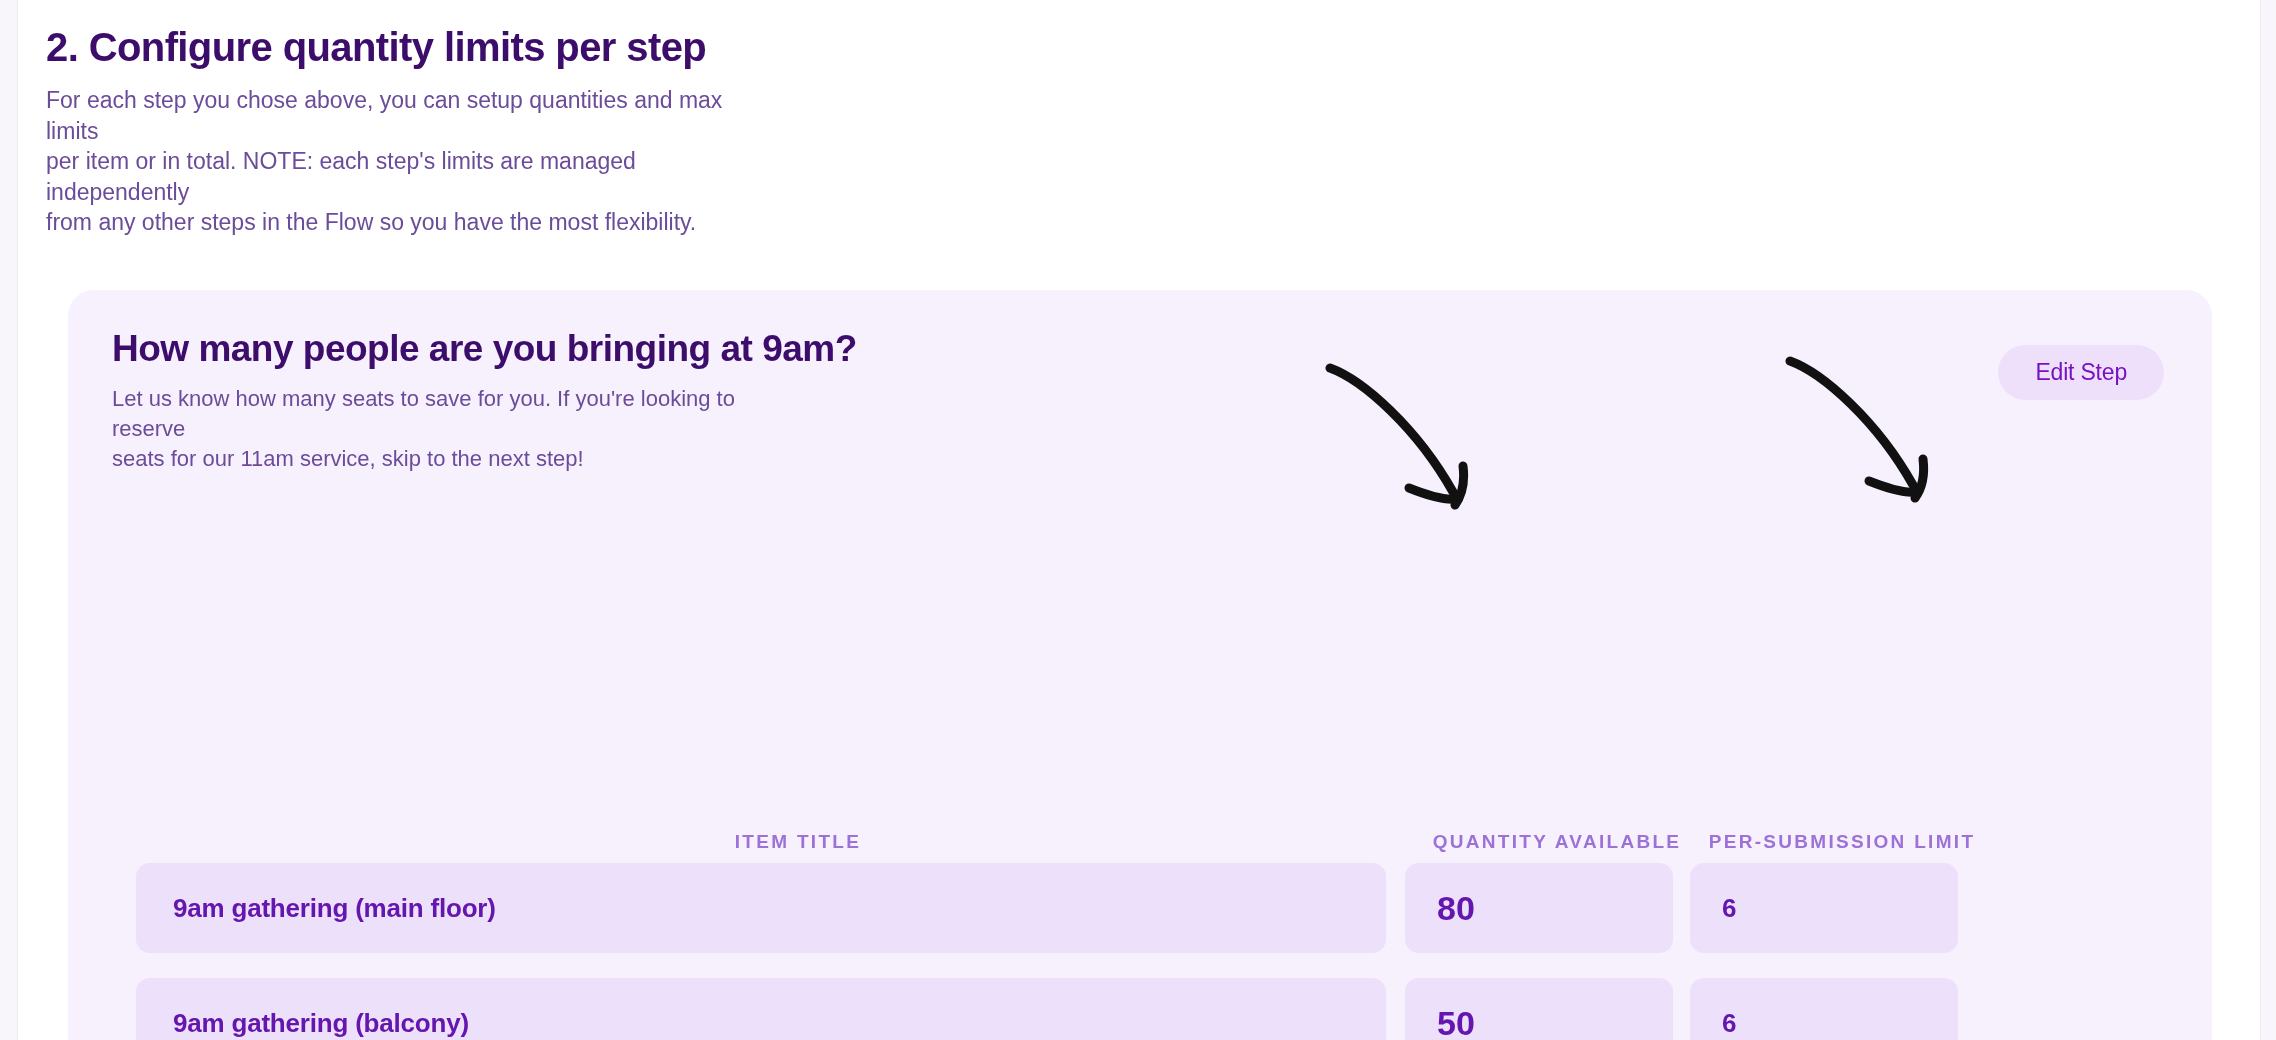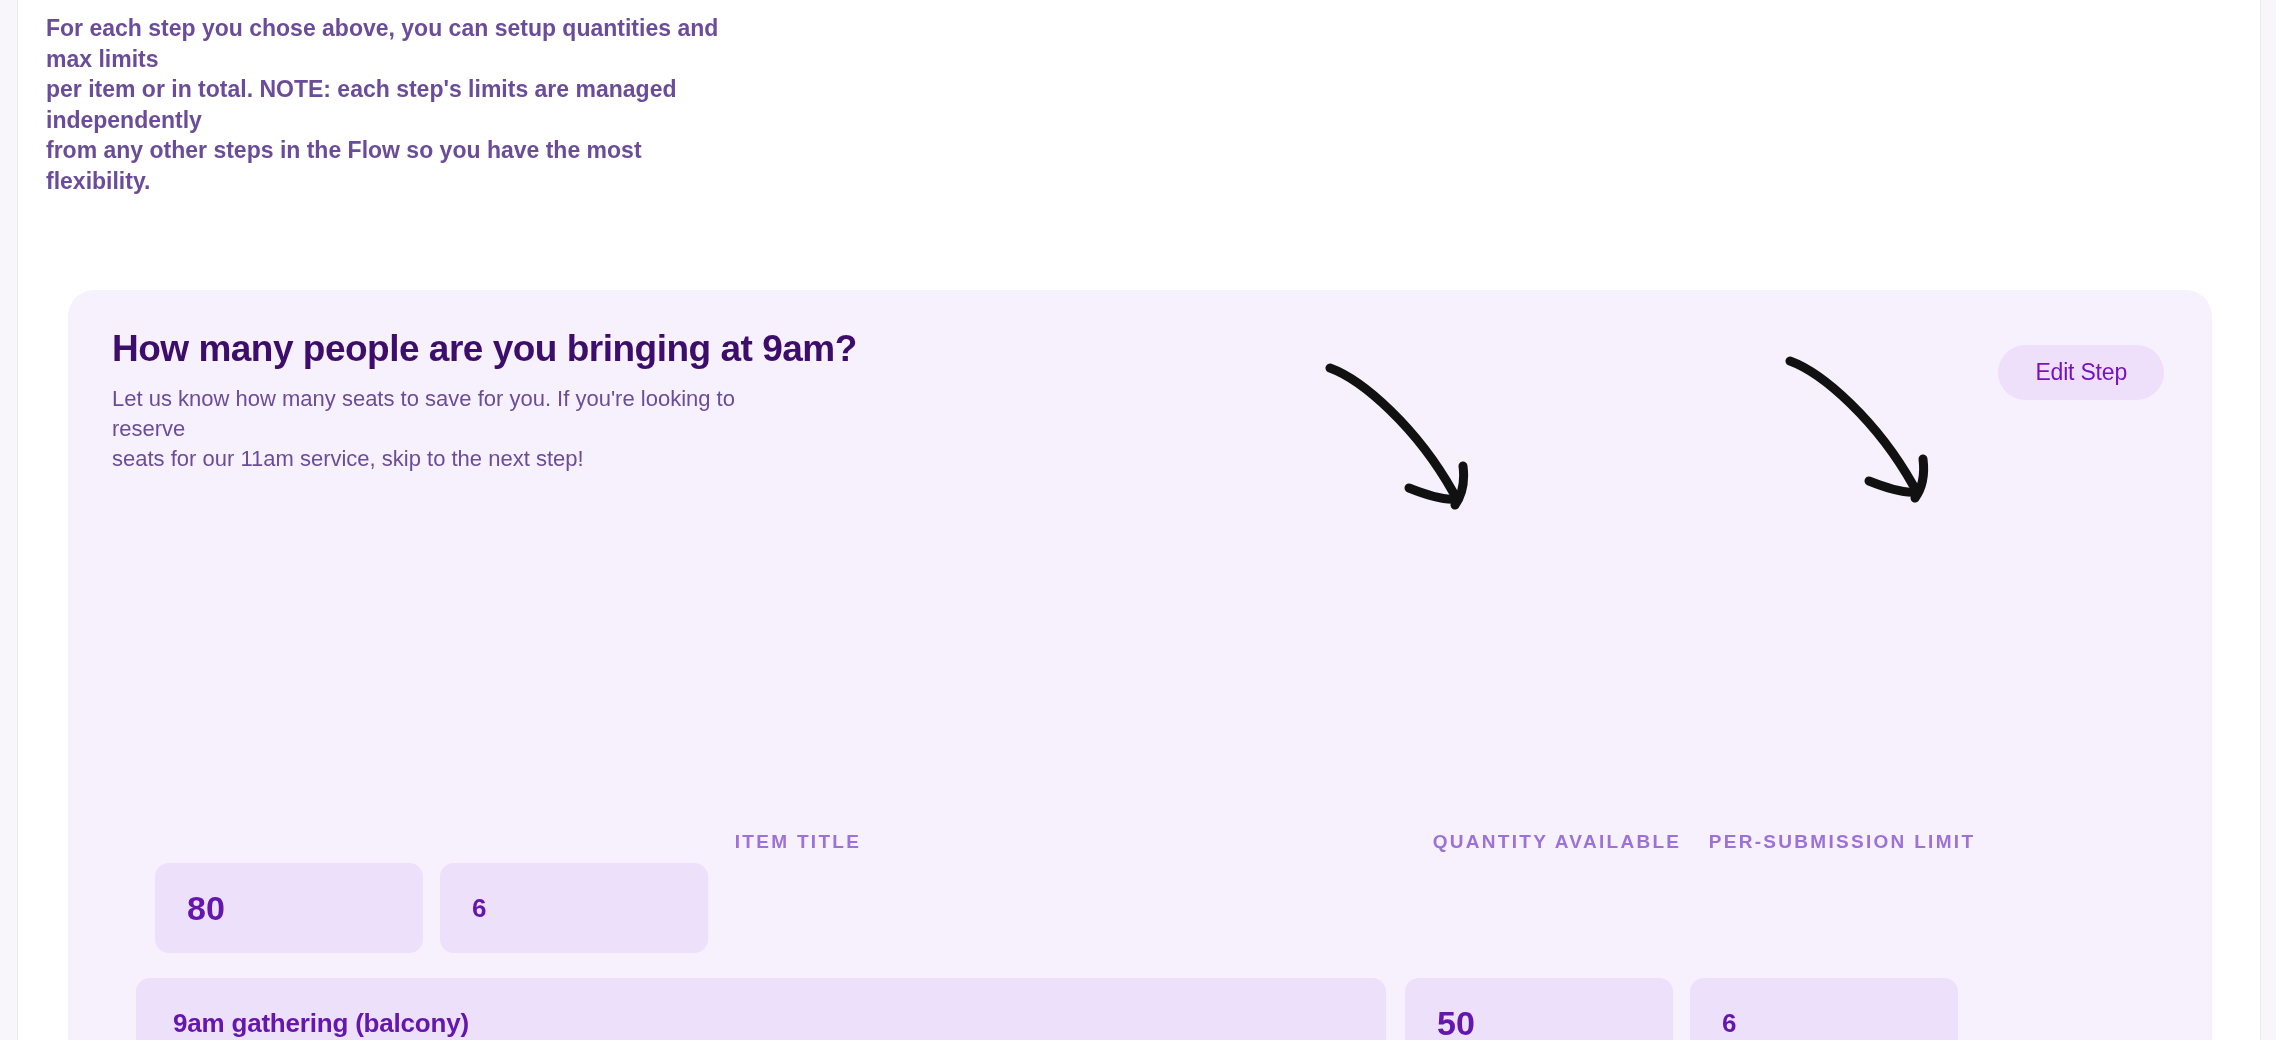--- a/index.html
+++ b/index.html
@@ -51,21 +51,21 @@
   }
   .section-desc {
     margin: 0;
     padding-top: 13px;
     font-size: 23px;
     line-height: 30.5px;
     font-weight: 400;
     color: #6b4c9a;
     max-width: 690px;
   }
-  .section-desc .line { display: block; font-weight: bold; }
+  .section-desc .line { display: block; }
 
   
   .step-card {
     position: absolute;
     left: 68px;
     top: 290px;
     width: 2144px;
     height: 750px;
     background: #f7f1fe;
     border-radius: 26px 26px 0 0;
@@ -196,20 +196,21 @@
 </style>
 </head>
 <body>
 
 <div id="page-root">
 
   <div class="gutter left"></div>
   <div class="gutter right"></div>
 
   <div class="section">
+    <h1 class="section-title">2. Configure quantity limits per step</h1>
     <p class="section-desc">
       <span class="line">For each step you chose above, you can setup quantities and max limits</span>
       <span class="line">per item or in total. NOTE: each step's limits are managed independently</span>
       <span class="line">from any other steps in the Flow so you have the most flexibility.</span>
     </p>
   </div>
 
   <div class="step-card">
     <div class="card-head">
       <h2 class="card-title">How many people are you bringing at 9am?</h2>
@@ -220,20 +221,21 @@
     </div>
 
     <div class="table">
       <div class="col-head-row">
         <div class="col-head item">ITEM TITLE</div>
         <div class="col-head qty">QUANTITY AVAILABLE</div>
         <div class="col-head limit">PER-SUBMISSION LIMIT</div>
       </div>
 
       <div class="row">
+        <div class="cell item">9am gathering (main floor)</div>
         <div class="cell qty">80</div>
         <div class="cell limit">6</div>
       </div>
 
       <div class="row">
         <div class="cell item">9am gathering (balcony)</div>
         <div class="cell qty">50</div>
         <div class="cell limit">6</div>
       </div>
 

